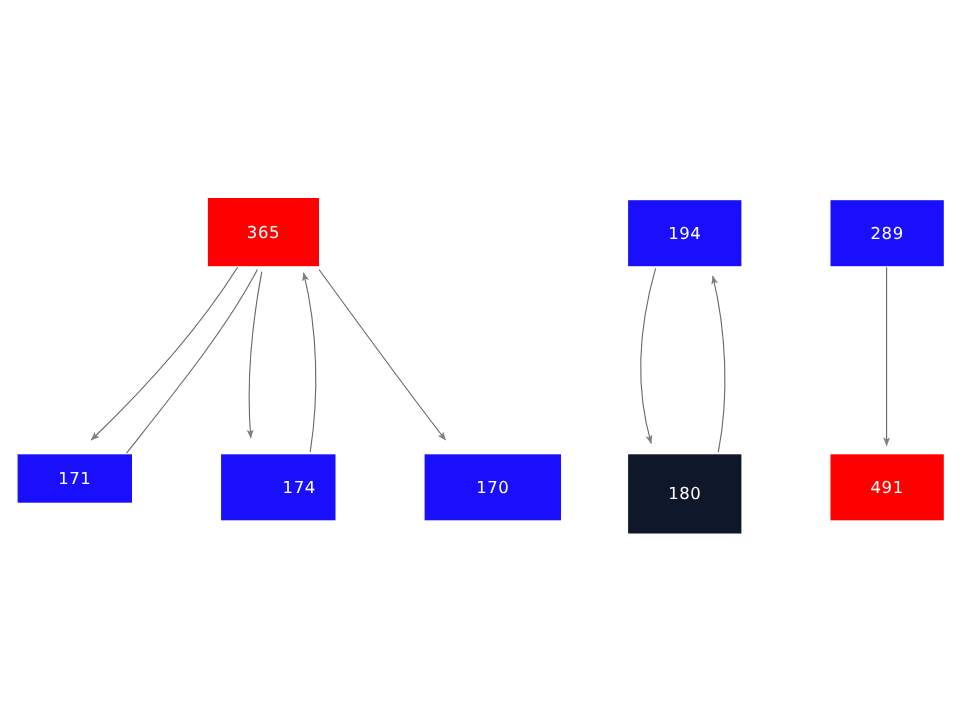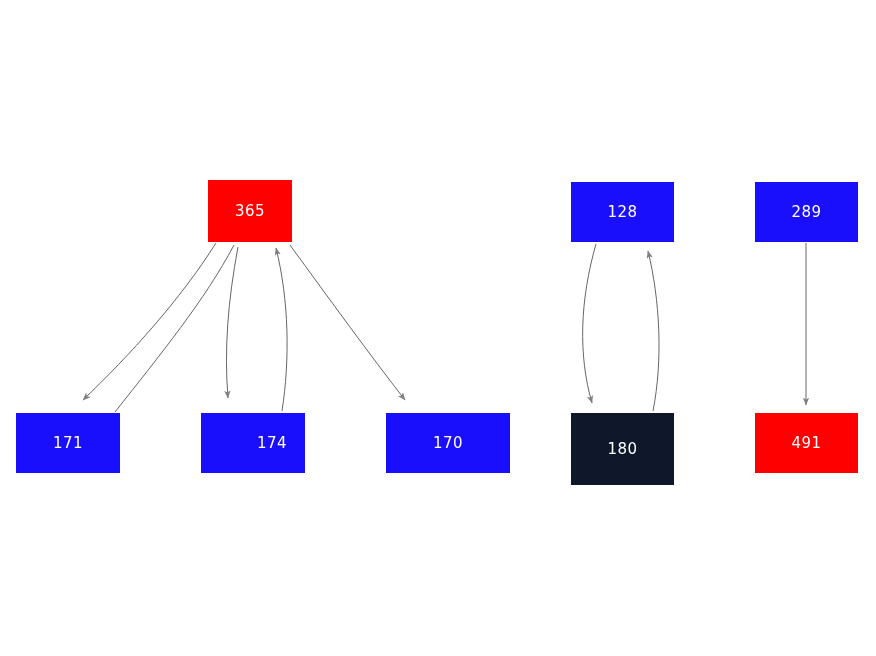--- a/index.html
+++ b/index.html
@@ -57,34 +57,34 @@
         <path d="M 238,247 C 228,300 224,350 228,398" fill="none" stroke="#666666" stroke-width="1" marker-end="url(#arrowhead)"></path>
         <path d="M 282,411 C 290,360 289,300 276,248" fill="none" stroke="#666666" stroke-width="1" marker-end="url(#arrowhead)"></path>
         <path d="M 290,245 C 330,300 370,355 405,400" fill="none" stroke="#666666" stroke-width="1" marker-end="url(#arrowhead)"></path>
         <path d="M 596,244 C 580,300 578,355 592,403" fill="none" stroke="#666666" stroke-width="1" marker-end="url(#arrowhead)"></path>
         <path d="M 653,411 C 663,360 660,300 648,251" fill="none" stroke="#666666" stroke-width="1" marker-end="url(#arrowhead)"></path>
         <path d="M 806,243 L 806,405" fill="none" stroke="#666666" stroke-width="1" marker-end="url(#arrowhead)"></path>
       </g>
   </svg>
 
   <div id="nodes-group">
-      <div class="node" style="left: 208px; top: 180px; width: 84px; height: 62px; background: rgb(254, 0, 0);">
+      <div class="node" style="left: 189px; top: 180px; width: 101px; height: 62px; background: rgb(254, 0, 0);">
         <span class="node-label" style="color: rgb(255, 255, 255);">365</span>
       </div>
-      <div class="node" style="left: 16px; top: 413px; width: 104px; height: 60px; background: rgb(26, 15, 253);">
+      <div class="node" style="left: 16px; top: 413px; width: 104px; height: 44px; background: rgb(26, 15, 253);">
         <span class="node-label" style="color: rgb(255, 255, 255);">171</span>
       </div>
       <div class="node" style="left: 201px; top: 413px; width: 104px; height: 60px; background: rgb(26, 15, 253); padding-left: 38px;">
         <span class="node-label" style="color: rgb(255, 255, 255);">174</span>
       </div>
       <div class="node" style="left: 386px; top: 413px; width: 124px; height: 60px; background: rgb(26, 15, 253);">
         <span class="node-label" style="color: rgb(255, 255, 255);">170</span>
       </div>
       <div class="node" style="left: 571px; top: 182px; width: 103px; height: 60px; background: rgb(26, 15, 253);">
-        <span class="node-label" style="color: rgb(255, 255, 255);">128</span>
+        <span class="node-label" style="color: rgb(255, 255, 255);">194</span>
       </div>
       <div class="node" style="left: 571px; top: 413px; width: 103px; height: 72px; background: #0f172a;">
         <span class="node-label" style="color: rgb(255, 255, 255);">180</span>
       </div>
       <div class="node" style="left: 755px; top: 182px; width: 103px; height: 60px; background: rgb(26, 15, 253);">
         <span class="node-label" style="color: rgb(255, 255, 255);">289</span>
       </div>
       <div class="node" style="left: 755px; top: 413px; width: 103px; height: 60px; background: rgb(254, 0, 0);">
         <span class="node-label" style="color: rgb(255, 255, 255);">491</span>
       </div>

